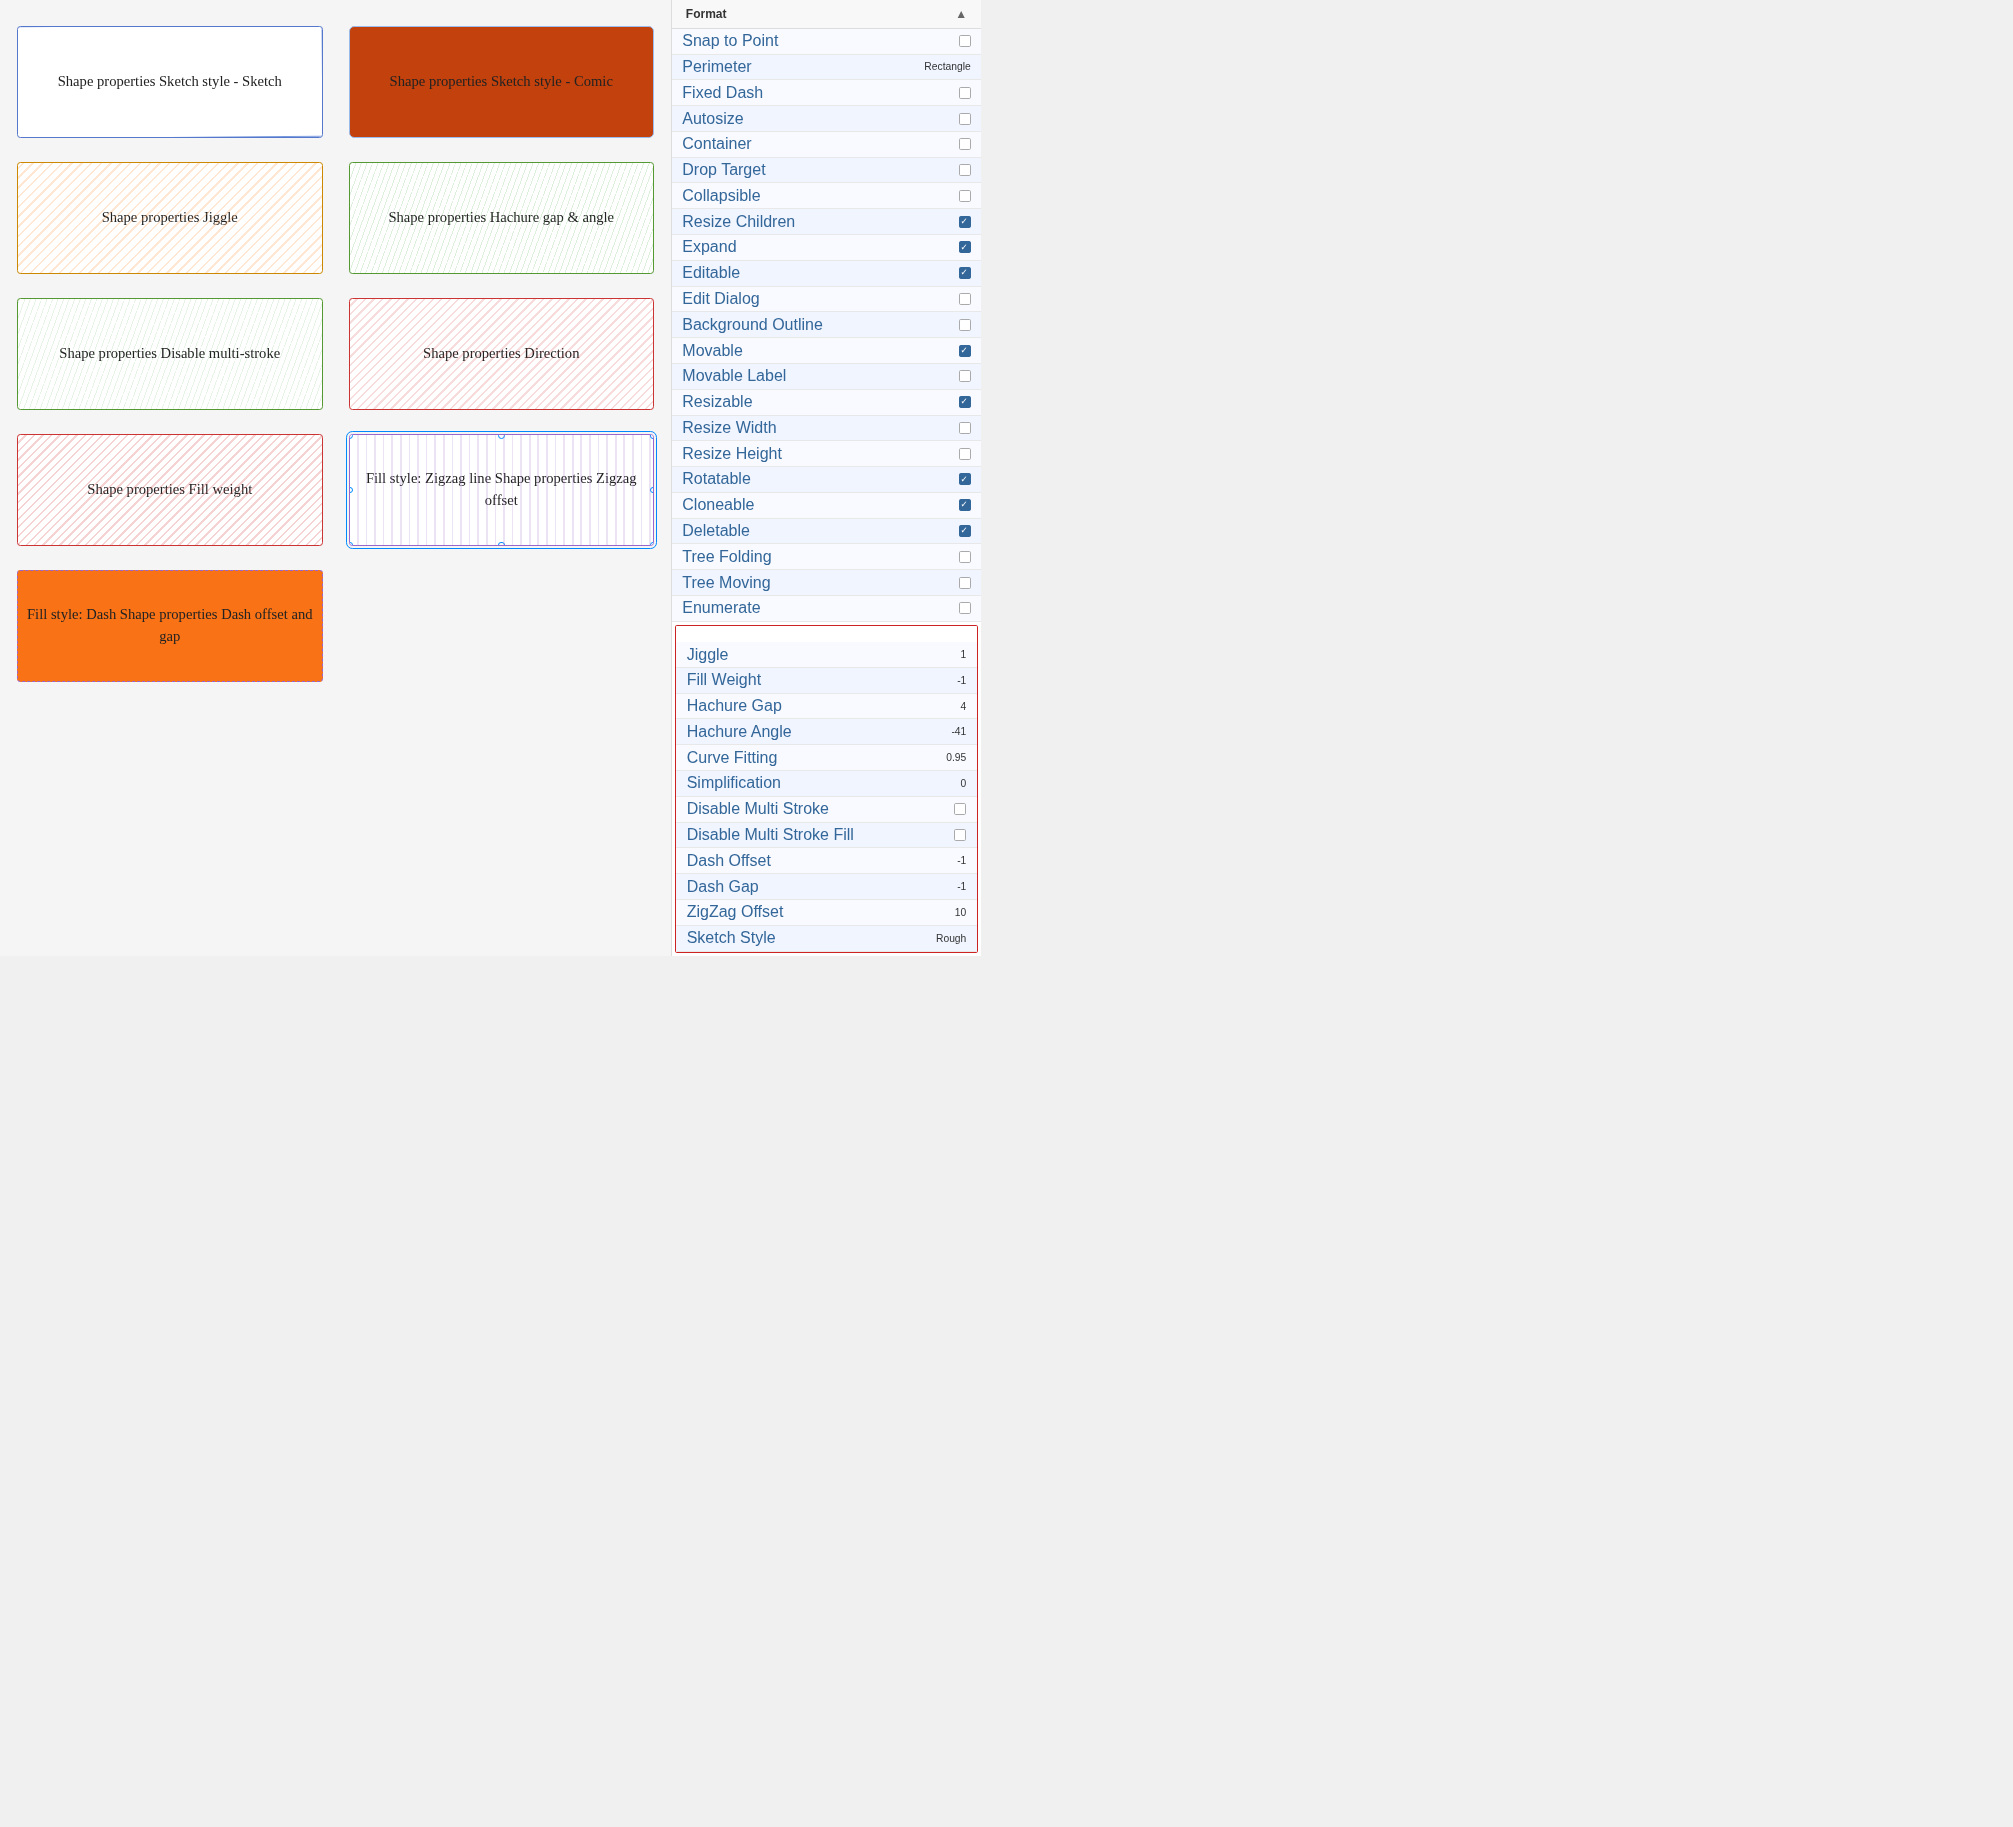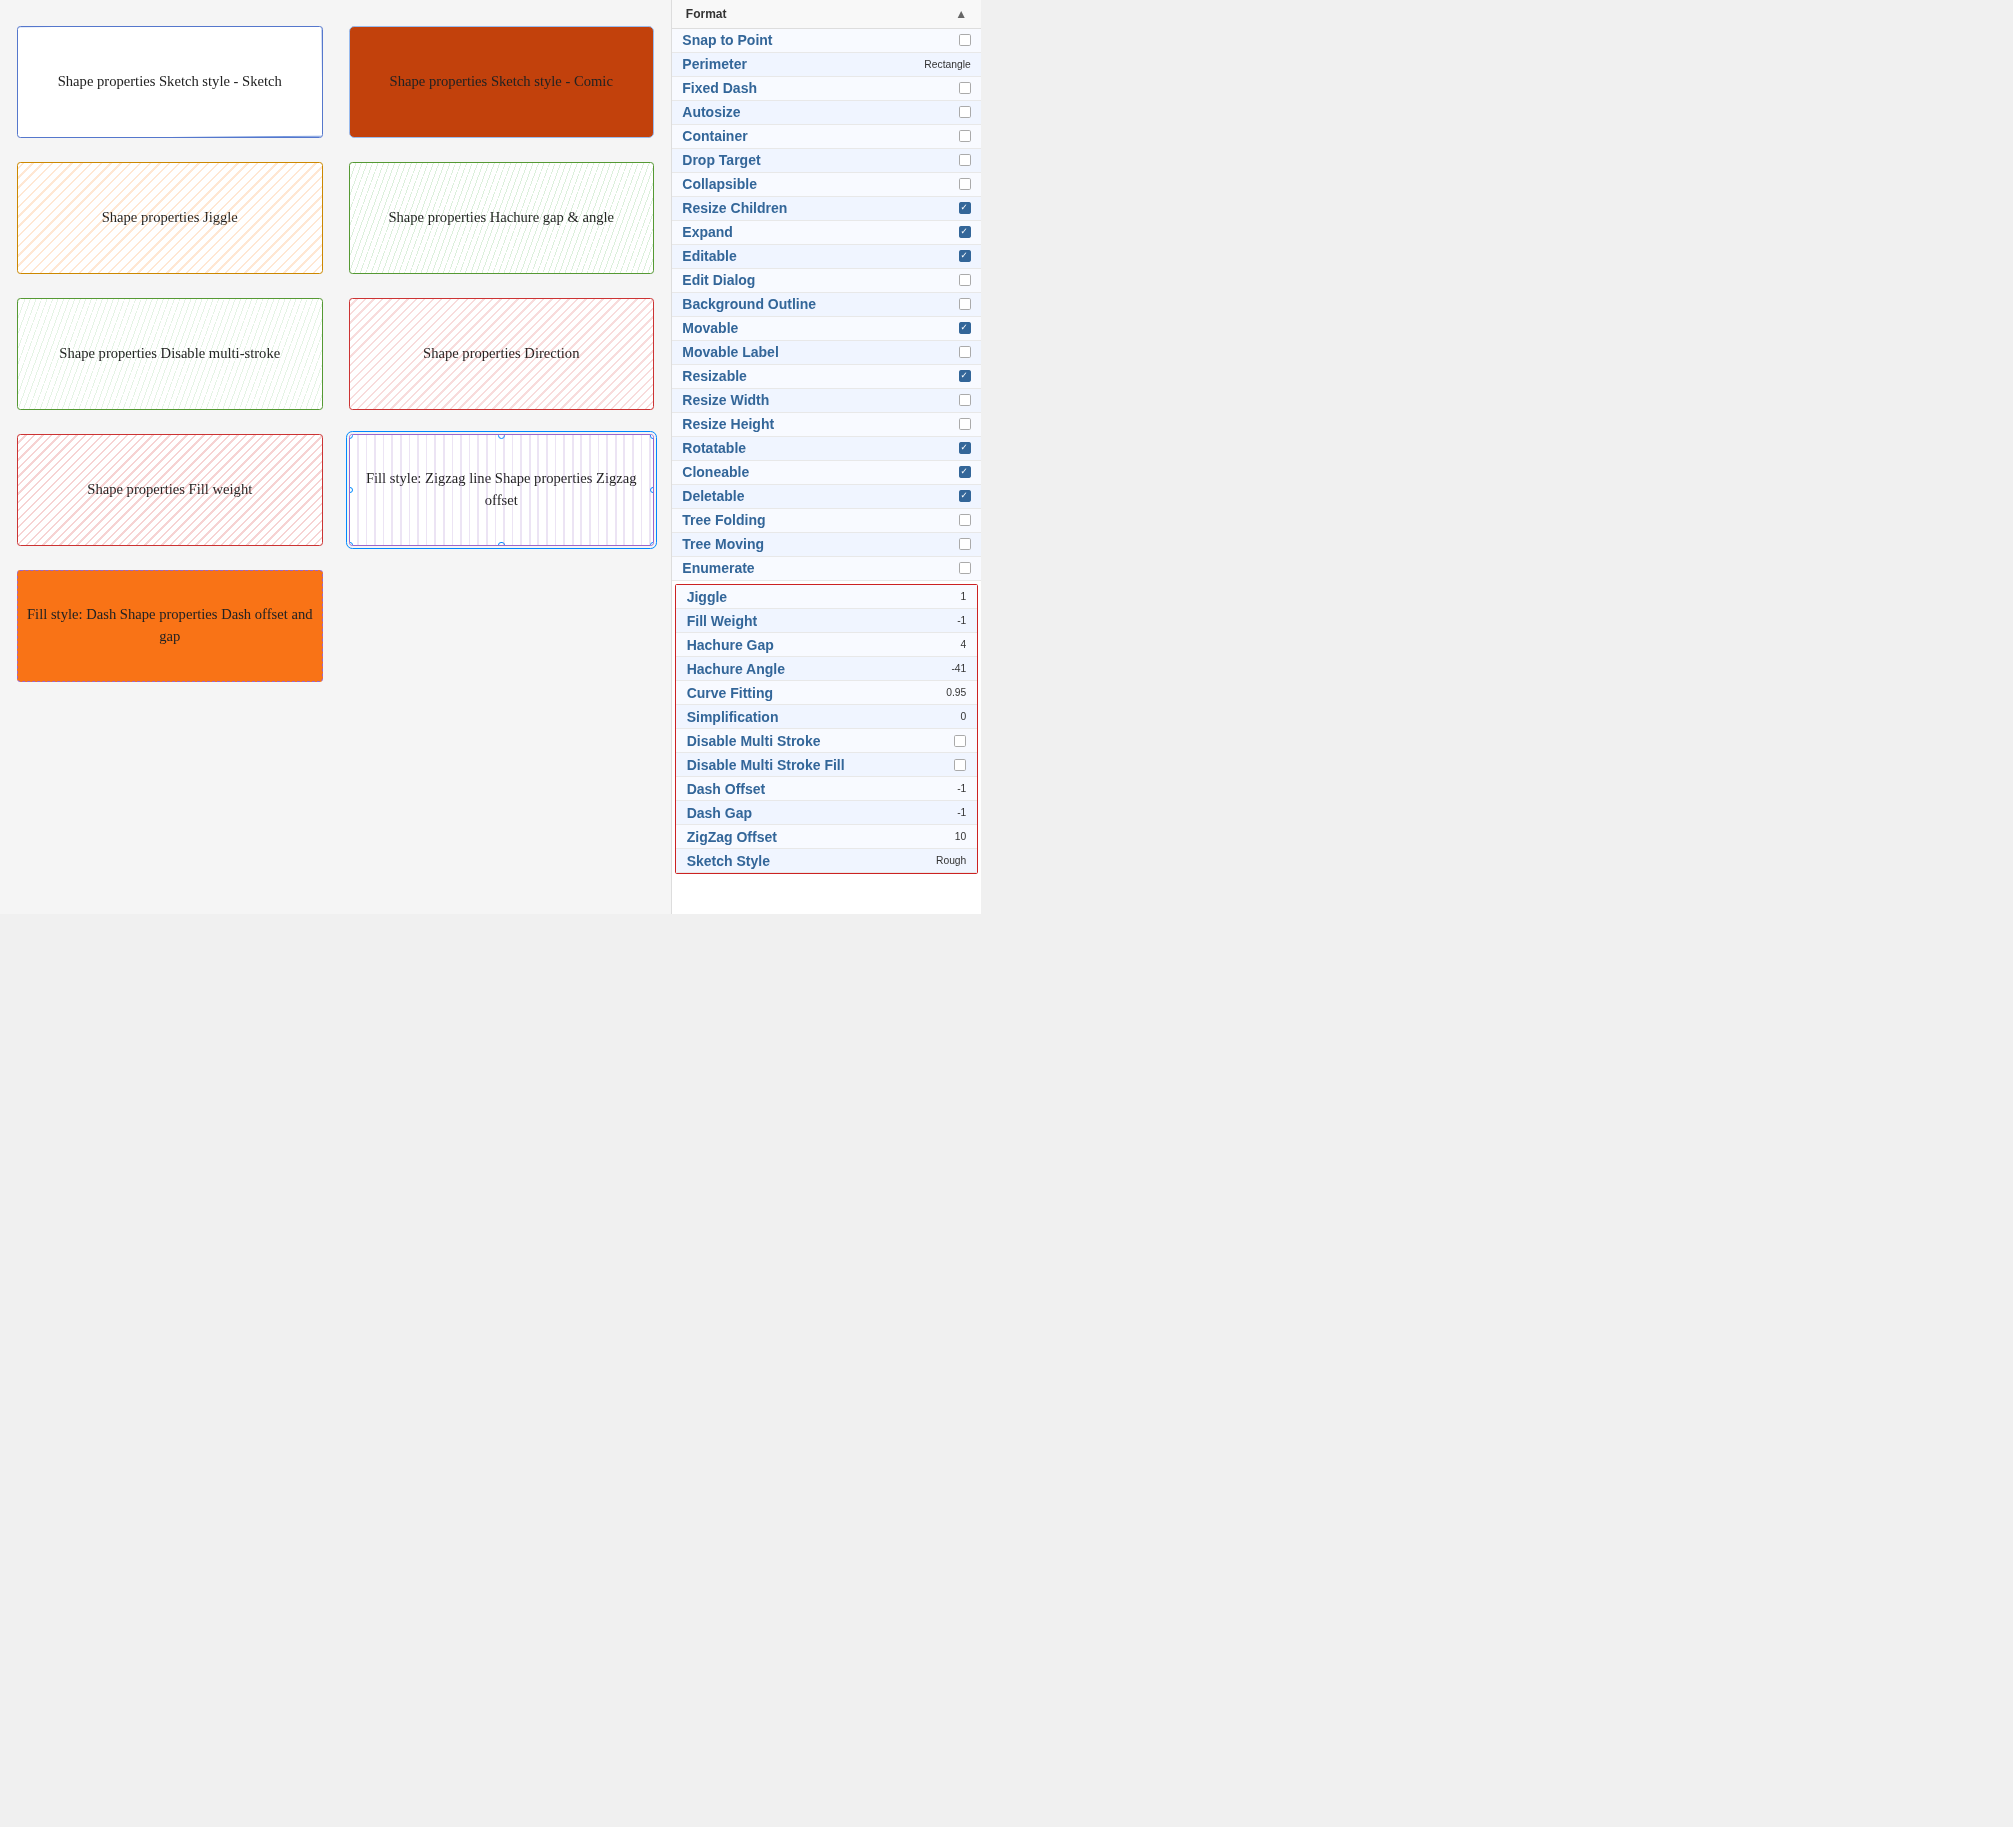--- a/index.html
+++ b/index.html
@@ -265,22 +265,22 @@
 
     .prop-row:nth-child(even) {
       background: #f0f5ff;
     }
     .prop-row:nth-child(odd) {
       background: #f8faff;
     }
 
     .prop-label {
       flex: 1;
-      font-size: 14px;
-      font-weight: 700;
+      font-size: 16px;
+      font-weight: 400;
       color: #336699;
     }
 
     .prop-value {
       font-size: 10.3px;
       color: #333;
       min-width: 69px;
       text-align: right;
     }
 
@@ -308,21 +308,21 @@
     }
 
     
     .highlighted-section {
       border: 1.7px solid #cc2222;
       margin: 3.4px;
       border-radius: 1.7px;
     }
 
     .highlighted-section .prop-row:first-child {
-      margin-top: 0;
+      margin-top: 16px;
     }
   </style>
 </head>
 <body>
 
 <div id="canvas-area">
     <div class="shape-box sketch-sketch">
       <div class="shape-label">Shape properties
 Sketch style - Sketch</div>
     </div>

